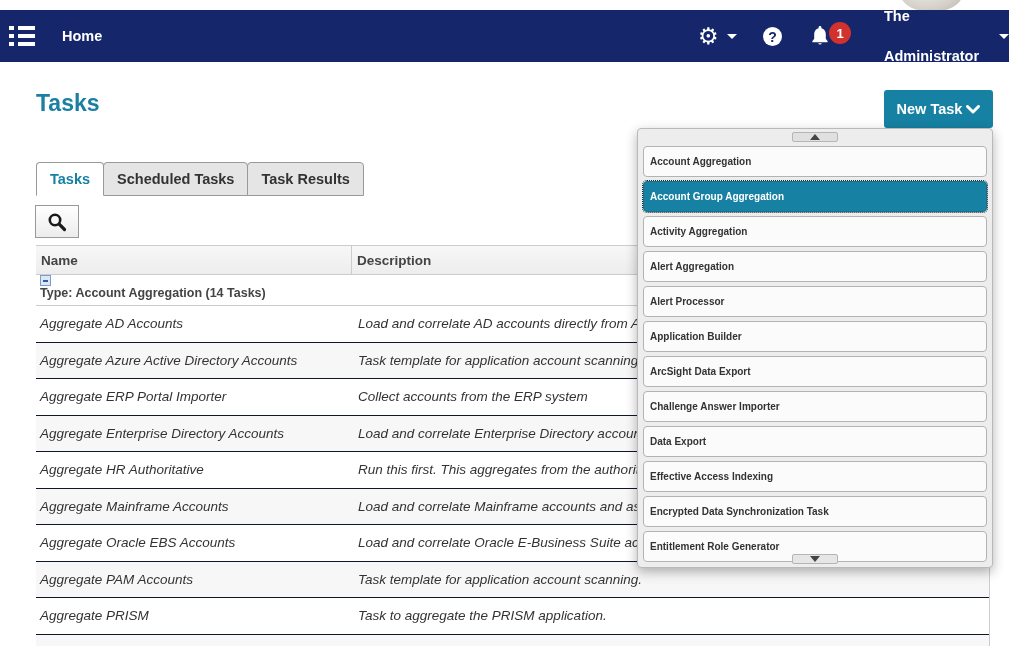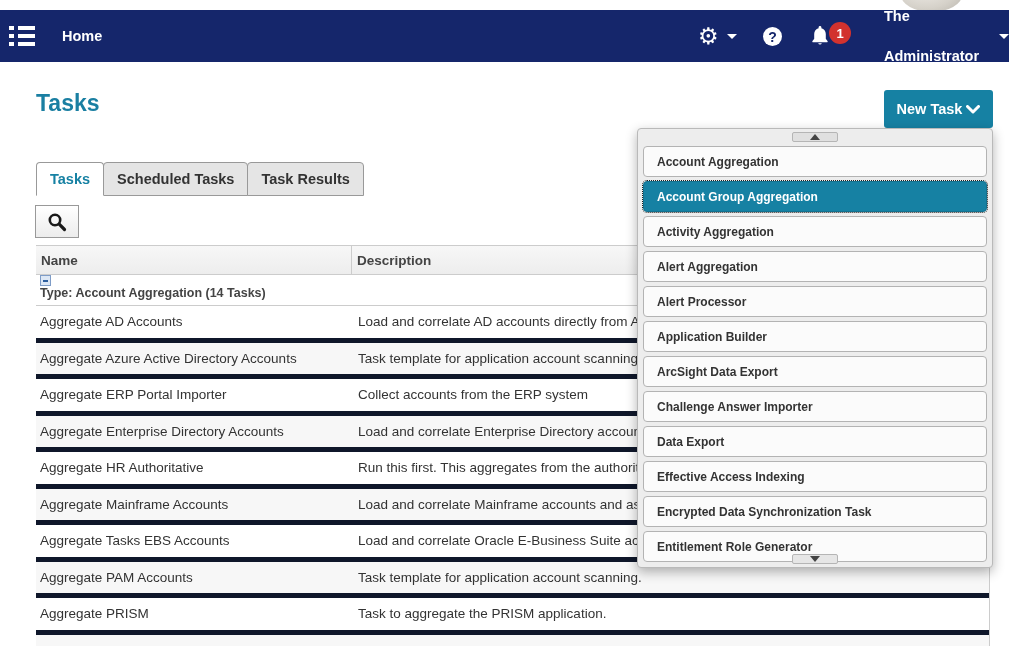--- a/index.html
+++ b/index.html
@@ -103,21 +103,21 @@
     display:flex; padding-left:4px; cursor:pointer;flex-direction:column;
   }
   .collapse-box {
     width:11px; height:11px; border:1px solid #7e9cc7; background:#dce7f5;
     position:relative; margin-right:7px; flex:0 0 auto;
   }
   .collapse-box::after {
     content:""; position:absolute; left:2px; top:4px; width:5px; height:2px; background:#2e5f9e;
   }
   .group-label { font-size:12.5px; font-weight:bold; color:#444; }
-  .trow { display:flex; height:36.5px; border-bottom:5px solid #0f172a; background:#fff; }
+  .trow { display:flex; height:36.5px; border-bottom:1px solid #0f172a; background:#fff;font-style:italic; }
   .trow:nth-child(even) { background:#f7f7f7; }
   .trow .cell {
     font-size:13.5px; color:#333; display:flex; align-items:center;
     white-space:nowrap; overflow:hidden;
   }
   .cell.name { width:316px; padding-left:4px; flex:0 0 auto; cursor:pointer; }
   .cell.desc { flex:1; padding-left:6px; }
 
   
   .task-menu {
@@ -131,22 +131,22 @@
     width:46px; height:10px; background:#e0e0e0; border:1px solid #b5b5b5; border-radius:2px;
     display:flex; align-items:center; justify-content:center; cursor:pointer;
   }
   .menu-scroll.up { top:3px; }
   .menu-scroll.down { bottom:3px; background:#e6e6e6; }
   .tri-up { width:0; height:0; border-left:5px solid transparent; border-right:5px solid transparent; border-bottom:6px solid #444; }
   .tri-down { width:0; height:0; border-left:5px solid transparent; border-right:5px solid transparent; border-top:6px solid #444; }
   .menu-item {
     height:31px; margin-bottom:4px; background:#fbfbfb;
     border:1px solid #b3b3b3; border-radius:4px;
-    font-size:12px; font-weight:bold; color:#333;
-    display:flex; align-items:center; padding-left:13px; cursor:pointer;
+    font-size:10px; font-weight:bold; color:#333;
+    display:flex; align-items:center; padding-left:6px; cursor:pointer;
     white-space:nowrap; overflow:hidden;
   }
   .menu-item.selected {
     background:#1681a3; border-color:#13718f; color:#fff;
     outline:1px dotted #222; outline-offset:0px;
   }
 </style>
 </head>
 <body>
 
@@ -244,21 +244,21 @@
         </div>
         <div class="trow">
           <div class="cell name">Aggregate HR Authoritative</div>
           <div class="cell desc">Run this first. This aggregates from the authorit</div>
         </div>
         <div class="trow">
           <div class="cell name">Aggregate Mainframe Accounts</div>
           <div class="cell desc">Load and correlate Mainframe accounts and as</div>
         </div>
         <div class="trow">
-          <div class="cell name">Aggregate Tasks EBS Accounts</div>
+          <div class="cell name">Aggregate Oracle EBS Accounts</div>
           <div class="cell desc">Load and correlate Oracle E-Business Suite ac</div>
         </div>
         <div class="trow">
           <div class="cell name">Aggregate PAM Accounts</div>
           <div class="cell desc">Task template for application account scanning.</div>
         </div>
         <div class="trow">
           <div class="cell name">Aggregate PRISM</div>
           <div class="cell desc">Task to aggregate the PRISM application.</div>
         </div>

